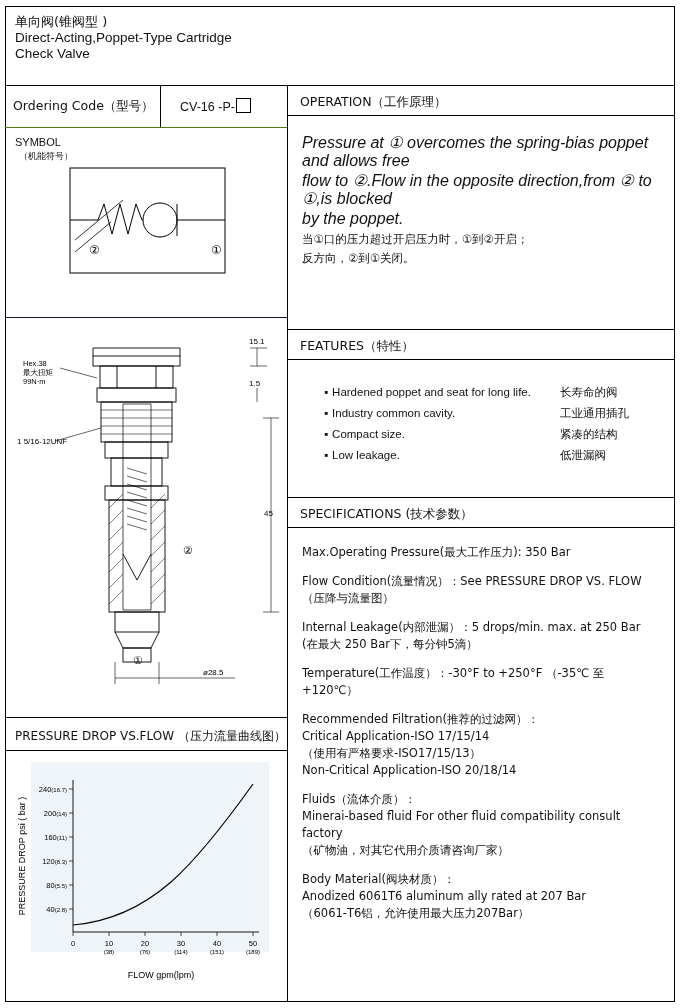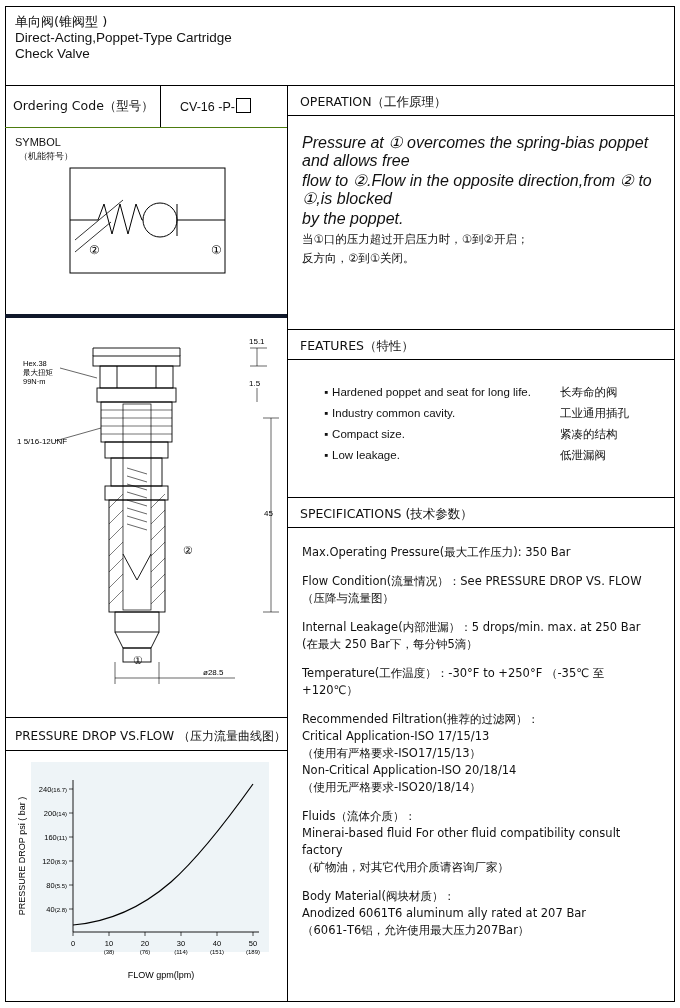--- a/index.html
+++ b/index.html
@@ -62,21 +62,21 @@
   .order-box{
     display:inline-block;
     width:13px;height:13px;
     border:1px solid #000;
     vertical-align:-2px;
     margin-left:1px;
   }
   .symbol-block{
     position:relative;
     height:190px;
-    border-bottom:4px solid #0f172a;
+    border-bottom:1px solid #0f172a;
     box-sizing:border-box;
   }
   .symbol-title{
     position:absolute; left:10px; top:8px;
     font-size:11px;
   }
   .symbol-sub{
     position:absolute; left:14px; top:22px;
     font-size:9px;
   }
@@ -373,24 +373,23 @@
       </p>
       <p class="spec-p cjk">
         <span class="ln">Internal Leakage(内部泄漏）：5 drops/min. max. at 250 Bar</span>
         <span class="ln">(在最大 250 Bar下，每分钟5滴）</span>
       </p>
       <p class="spec-p cjk">
         <span class="ln">Temperature(工作温度）：-30°F to +250°F （-35℃ 至 +120℃）</span>
       </p>
       <p class="spec-p cjk">
         <span class="ln">Recommended Filtration(推荐的过滤网）：</span>
-        <span class="ln">Critical Application-ISO 17/15/13</span>
+        <span class="ln">Critical Application-ISO 17/15/14</span>
         <span class="ln">（使用有严格要求-ISO17/15/13）</span>
         <span class="ln">Non-Critical Application-ISO 20/18/14</span>
-        <span class="ln">（使用无严格要求-ISO20/18/14）</span>
       </p>
       <p class="spec-p cjk">
         <span class="ln">Fluids（流体介质）：</span>
         <span class="ln">Minerai-based fluid For other  fluid compatibility consult  factory</span>
         <span class="ln">（矿物油，对其它代用介质请咨询厂家）</span>
       </p>
       <p class="spec-p cjk">
         <span class="ln">Body Material(阀块材质）：</span>
         <span class="ln">Anodized 6061T6 aluminum ally rated at 207 Bar</span>
         <span class="ln">（6061-T6铝，允许使用最大压力207Bar）</span>

